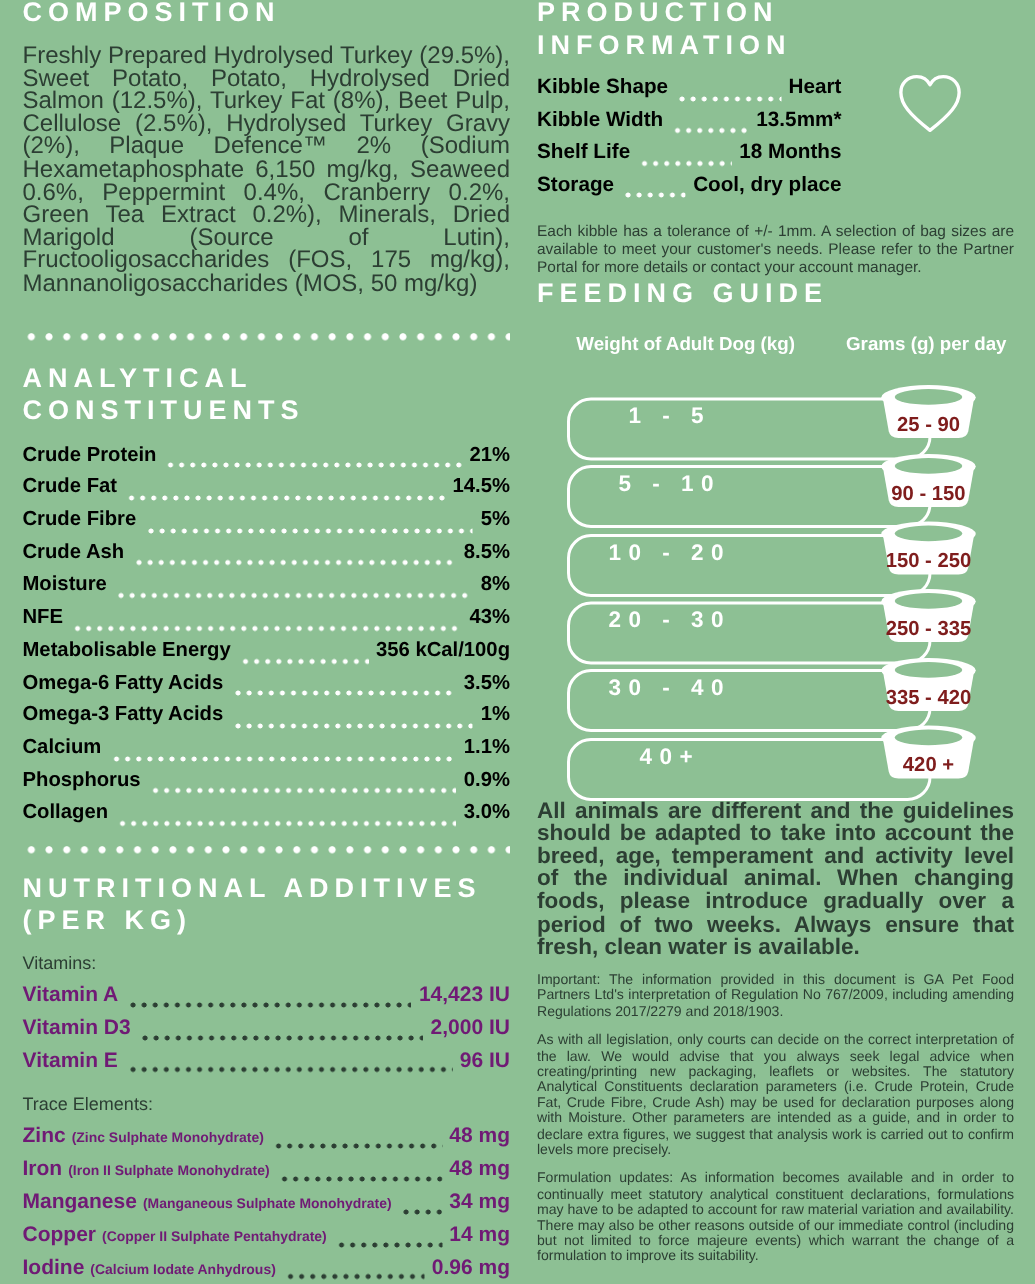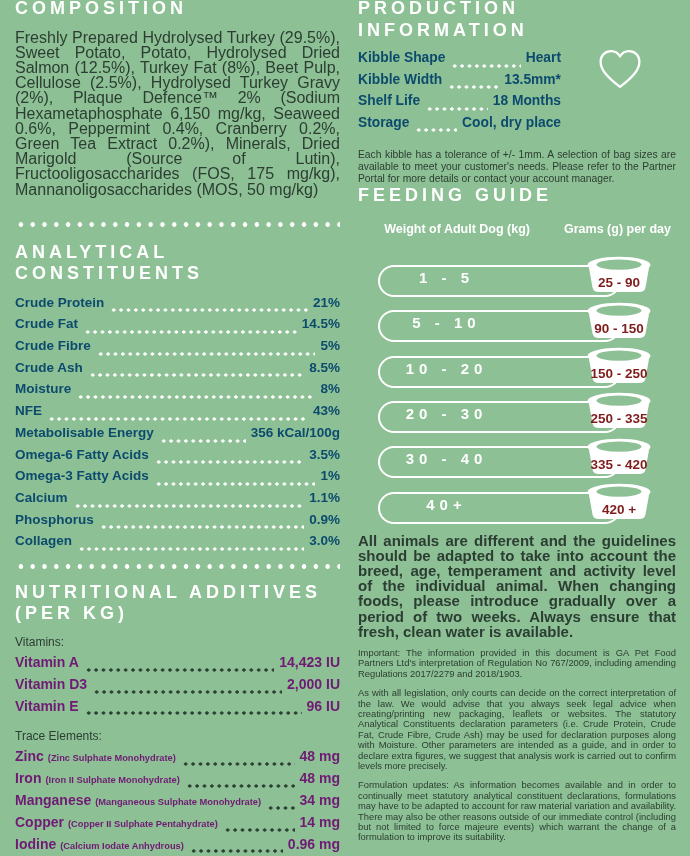--- a/index.html
+++ b/index.html
@@ -29,21 +29,21 @@
 
   .dotsep {
     height: 5px; margin-top: 25px;
     background-image: radial-gradient(circle, #ffffff 2.1px, rgba(255,255,255,0) 2.6px);
     background-size: 11.8px 5px; background-repeat: repeat-x; background-position: left center;
   }
   .dotsep.tight { margin-top: 9px; }
 
   .rowlist { margin-top: 10px; }
   .row { display: flex; align-items: baseline; font-weight: bold; }
-  .row-w { color: #0c4a6e; font-size: 13.5px; height: 21.7px; }
+  .row-w { color: #000000; font-size: 13.5px; height: 21.7px; }
   .row-d { color: #701a75; font-size: 14px;  height: 21.8px; }
   .row .lab, .row .val { white-space: nowrap; }
   .row .sub { font-size: 9.3px; margin-left: 4px; }
   .lead {
     flex: 1; height: 4px; align-self: flex-end; margin: 0 5px 4px 6px;
     background-repeat: repeat-x; background-position: left center;
   }
   .lead-w { background-image: radial-gradient(circle, #ffffff 1.4px, rgba(255,255,255,0) 1.9px); background-size: 7.4px 4px; }
   .lead-d { background-image: radial-gradient(circle, #2c3e33 1.4px, rgba(44,62,51,0) 1.9px); background-size: 7.4px 4px; }
 
@@ -55,21 +55,21 @@
   .heart { position: absolute; left: 239px; top: 48px; }
 
   .fg-title { margin-top: 34px; }
   .fg-headers { position: relative; height: 15px; margin-top: 16px; color: #ffffff; font-weight: bold; font-size: 12.5px; }
   .fg-h-weight { position: absolute; left: 0;  width: 172px; text-align: right; }
   .fg-h-grams  { position: absolute; right: 5px; width: 124px; text-align: right; }
 
   .fg-rows { margin-top: 19px; }
   .frow { position: relative; height: 45.4px; }
   .pill {
-    position: absolute; left: 20px; top: 8.5px; width: 243px; height: 32px;
+    position: absolute; left: 20px; top: 8.5px; width: 243px; height: 42px;
     border: 2px solid #ffffff; border-radius: 16px;
   }
   .pill-label {
     position: absolute; left: 0; top: 0; width: 133px; height: 22px; line-height: 22px;
     text-align: center; color: #ffffff; font-weight: bold; font-size: 15px; letter-spacing: 5px;
   }
   .bowl { position: absolute; right: 23px; top: 0; width: 68px; height: 37px; }
   .bowl svg { display: block; width: 68px; height: 37px; }
   .bowl-label {
     position: absolute; left: 0; right: 0; bottom: 3px; text-align: center;

